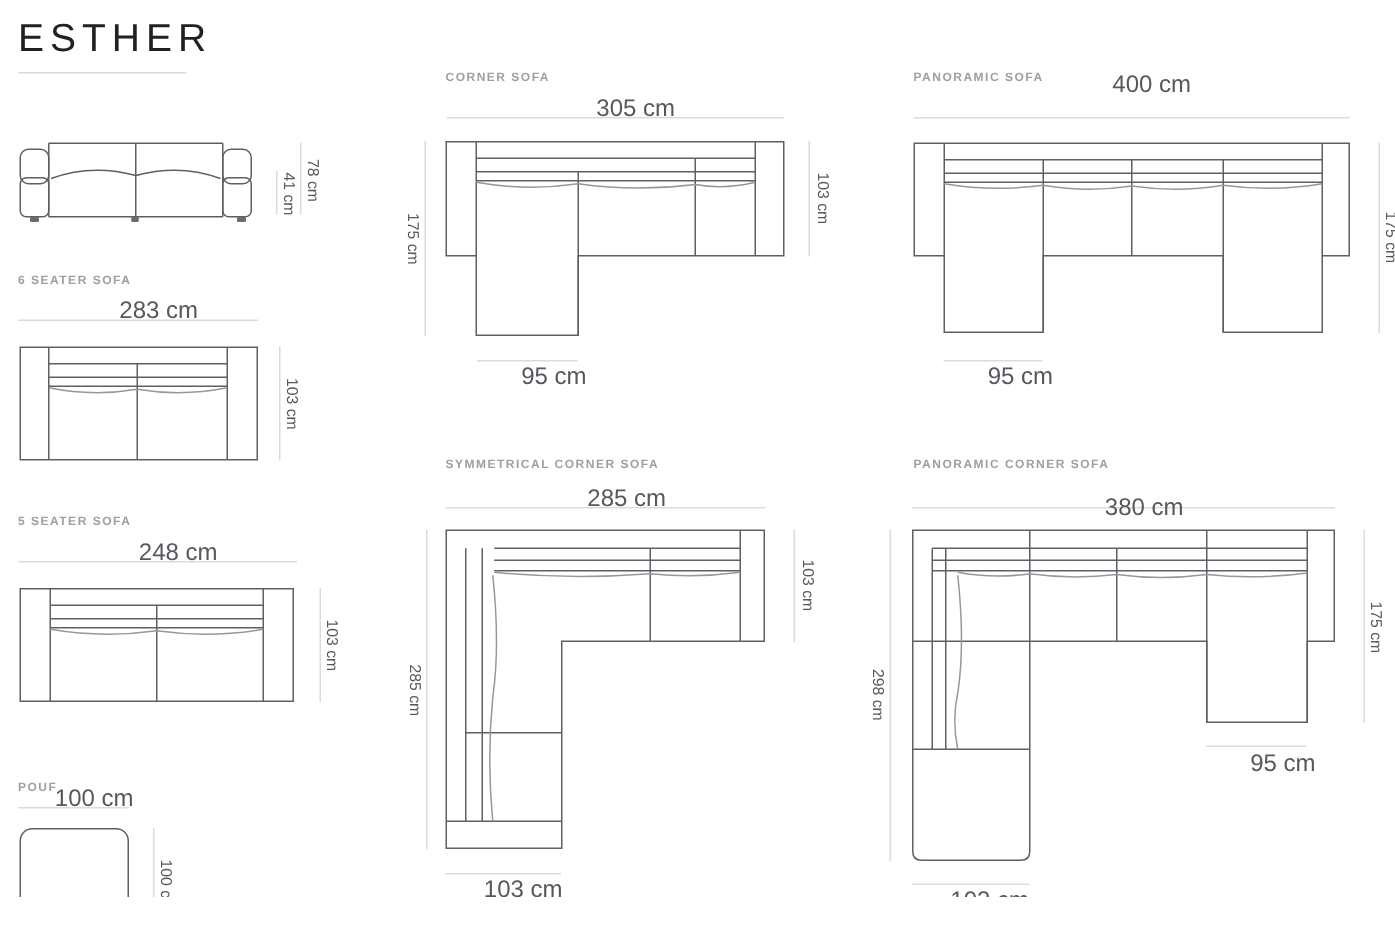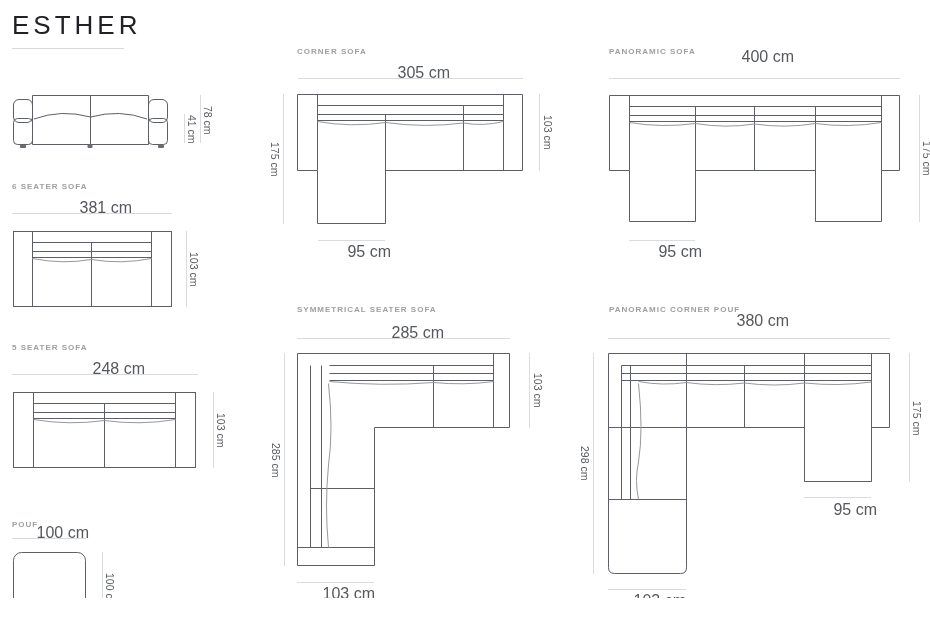--- a/index.html
+++ b/index.html
@@ -37,21 +37,21 @@
     <rect class="ft" x="87.5" y="144.5" width="5" height="3.5" rx="1"></rect>
     <rect class="ft" x="158" y="144.5" width="6" height="3.5" rx="1"></rect>
   </svg>
   <i class="lv" style="left:200px;top:95px;height:48px"></i>
   <i class="lv" style="left:184px;top:114px;height:29px"></i>
   <span class="dimv" style="left:200px;top:95px;height:50px">78 cm</span>
   <span class="dimv" style="left:184px;top:112px;height:34px">41 cm</span>
 
   <span class="seclabel" style="left:12px;top:182px">6 SEATER SOFA</span>
   <i class="lh" style="left:12px;top:213px;width:160px"></i>
-  <span class="dim" style="left:52px;top:199px">381 cm</span>
+  <span class="dim" style="left:52px;top:199px">283 cm</span>
   <svg style="left:13px;top:231px" width="160" height="77" viewBox="13 231 160 77">
     <rect class="s" x="13.5" y="231.5" width="158" height="75"></rect>
     <path class="s" d="M32.5,231.5 V306.5 M151.5,231.5 V306.5"></path>
     <path class="s" d="M32.5,242.5 H151.5 M32.5,251.5 H151.5 M32.5,257.5 H151.5 M91.5,242.5 V306.5"></path>
     <path class="w" d="M32.5,258.5 Q62,264.5 91.5,259.5 Q121,264.5 151.5,258.5"></path>
   </svg>
   <i class="lv" style="left:186px;top:231px;height:76px"></i>
   <span class="dimv" style="left:186px;top:234px;height:70px">103 cm</span>
 
   <span class="seclabel" style="left:12px;top:343px">5 SEATER SOFA</span>
@@ -100,41 +100,41 @@
     <path class="s" d="M629.5,95.5 V170.5 M881.5,95.5 V170.5"></path>
     <path class="s" d="M629.5,106.5 H881.5 M629.5,115.5 H881.5 M629.5,121.5 H881.5"></path>
     <path class="s" d="M695.5,106.5 V221.5 M815.5,106.5 V221.5 M754.5,106.5 V170.5"></path>
     <path class="w" d="M629.5,122.5 Q662,128 695.5,123.5 Q725,128.5 754.5,124 Q785,128.5 815.5,123.5 Q848,128 881.5,122.5"></path>
   </svg>
   <i class="lv" style="left:919px;top:95px;height:127px"></i>
   <span class="dimv" style="left:919px;top:120px;height:76px">175 cm</span>
   <i class="lh" style="left:629px;top:240px;width:66px"></i>
   <span class="dim" style="left:622px;top:243px">95 cm</span>
 
-  <span class="seclabel" style="left:297px;top:305px">SYMMETRICAL SEATER SOFA</span>
+  <span class="seclabel" style="left:297px;top:305px">SYMMETRICAL CORNER SOFA</span>
   <i class="lh" style="left:297px;top:338px;width:213px"></i>
   <span class="dim" style="left:364px;top:324px">285 cm</span>
   <svg style="left:297px;top:353px" width="214" height="214" viewBox="297 353 214 214">
     <path class="s" d="M297.5,353.5 H509.5 V427.5 H374.5 V565.5 H297.5 Z"></path>
     <path class="s" d="M493.5,353.5 V427.5 M297.5,547.5 H374.5"></path>
     <path class="s" d="M329.5,365.5 H493.5 M329.5,373.5 H493.5 M329.5,380.5 H493.5 M310.5,365.5 V547.5 M321.5,365.5 V547.5"></path>
     <path class="s" d="M433.5,365.5 V427.5 M310.5,488.5 H374.5"></path>
     <path class="w" d="M329.5,381.5 Q381,386.5 433.5,382.5 Q464,385.5 493.5,381.5"></path>
     <path class="w" d="M328.5,383.5 Q333.5,430 328.5,465 Q324.5,506 328.5,547.5"></path>
   </svg>
   <i class="lv" style="left:284px;top:353px;height:213px"></i>
   <span class="dimv" style="left:268px;top:420px;height:80px">285 cm</span>
   <i class="lv" style="left:529px;top:353px;height:75px"></i>
   <span class="dimv" style="left:530px;top:355px;height:70px">103 cm</span>
   <i class="lh" style="left:297px;top:582px;width:77px"></i>
   <span class="dim" style="left:295px;top:585px">103 cm</span>
 
-  <span class="seclabel" style="left:609px;top:305px">PANORAMIC CORNER POUF</span>
+  <span class="seclabel" style="left:609px;top:305px">PANORAMIC CORNER SOFA</span>
   <i class="lh" style="left:608px;top:338px;width:282px"></i>
-  <span class="dim" style="left:709px;top:312px">380 cm</span>
+  <span class="dim" style="left:709px;top:330px">380 cm</span>
   <svg style="left:608px;top:353px" width="282" height="221" viewBox="608 353 282 221">
     <path class="s" d="M608.5,353.5 H889.5 V427.5 H871.5 V481.5 H804.5 V427.5 H686.5 V567.5 Q686.5,573.5 680.5,573.5 H614.5 Q608.5,573.5 608.5,567.5 V353.5 Z"></path>
     <path class="s" d="M608.5,427.5 H686.5 M608.5,499.5 H686.5 M686.5,353.5 V427.5"></path>
     <path class="s" d="M621.5,365.5 H871.5 M621.5,373.5 H871.5 M621.5,380.5 H871.5 M621.5,365.5 V499.5 M630.5,365.5 V499.5"></path>
     <path class="s" d="M744.5,365.5 V427.5 M804.5,353.5 V481.5 M871.5,353.5 V481.5"></path>
     <path class="w" d="M638.5,381.5 Q662,386 686.5,382.5 Q715,386.5 744.5,383 Q774,387 804.5,383 Q838,386.5 871.5,382"></path>
     <path class="w" d="M638.5,383.5 Q643.5,430 638.5,462 Q634.5,480 638.5,499.5"></path>
   </svg>
   <i class="lv" style="left:593px;top:353px;height:221px"></i>
   <span class="dimv" style="left:577px;top:423px;height:80px">298 cm</span>

